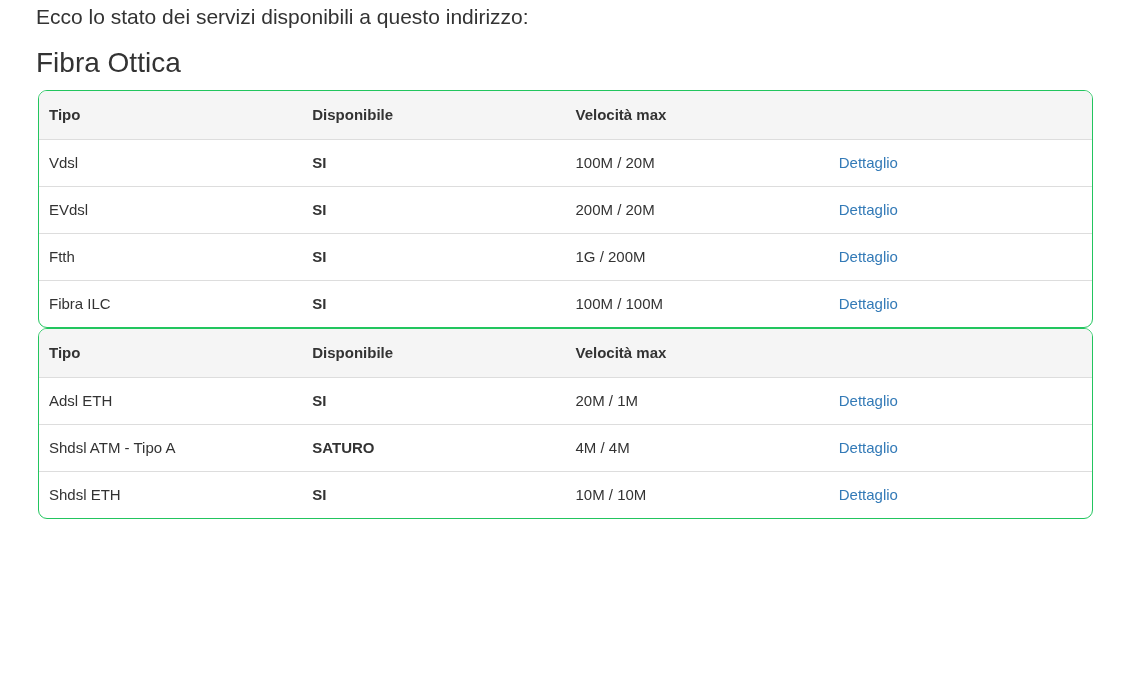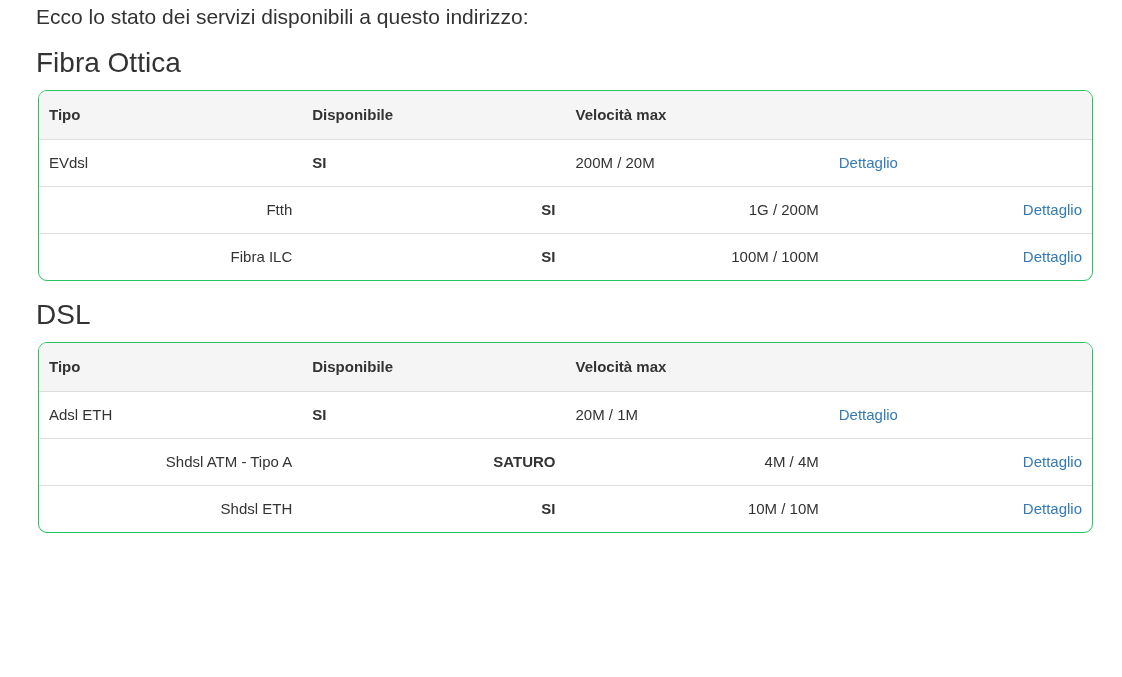--- a/index.html
+++ b/index.html
@@ -51,21 +51,20 @@
   table.services thead th {
     background: #f5f5f5;
     font-weight: 700;
     color: #333333;
     border-bottom: 1px solid #dddddd;
     padding-top: 14px;
     padding-bottom: 14px;
   }
   table.services tbody tr + tr td {
     border-top: 1px solid #dddddd;
-    text-align: right;
   }
   td.cell-disponibile { font-weight: 700; }
   a.dettaglio-link {
     color: #337ab7;
     text-decoration: none;
     cursor: pointer;
   }
 </style>
 </head>
 <body>
@@ -81,20 +80,26 @@
         <thead>
             <tr>
               <th>Tipo</th>
               <th>Disponibile</th>
               <th>Velocità max</th>
               <th></th>
             </tr>
           </thead>
         <tbody>
             <tr>
+              <td class="cell-tipo">Vdsl</td>
+              <td class="cell-disponibile">SI</td>
+              <td class="cell-velocita">100M / 20M</td>
+              <td><a href="#" class="dettaglio-link">Dettaglio</a></td>
+            </tr>
+            <tr>
               <td class="cell-tipo">EVdsl</td>
               <td class="cell-disponibile">SI</td>
               <td class="cell-velocita">200M / 20M</td>
               <td><a href="#" class="dettaglio-link">Dettaglio</a></td>
             </tr>
             <tr>
               <td class="cell-tipo">Ftth</td>
               <td class="cell-disponibile">SI</td>
               <td class="cell-velocita">1G / 200M</td>
               <td><a href="#" class="dettaglio-link">Dettaglio</a></td>
@@ -104,21 +109,20 @@
               <td class="cell-disponibile">SI</td>
               <td class="cell-velocita">100M / 100M</td>
               <td><a href="#" class="dettaglio-link">Dettaglio</a></td>
             </tr>
           </tbody>
       </table>
     </div>
   </section>
 
   <section>
-    <h3 class="section-heading">DSL</h3>
     <div class="table-wrap">
       <table class="services">
         <thead>
             <tr>
               <th>Tipo</th>
               <th>Disponibile</th>
               <th>Velocità max</th>
               <th></th>
             </tr>
           </thead>

